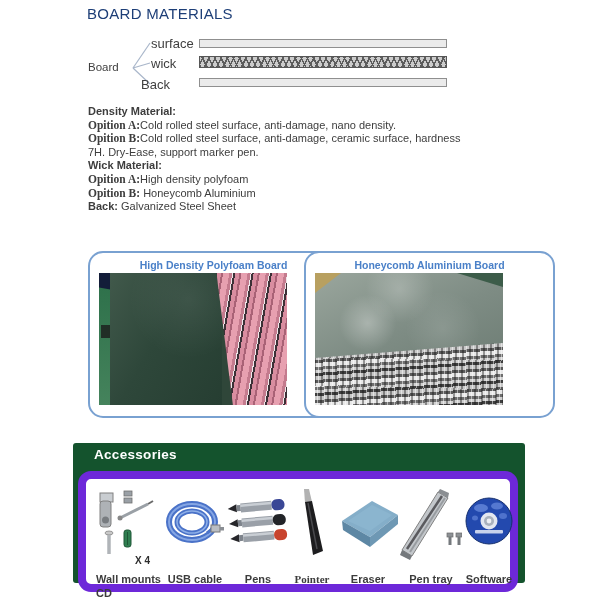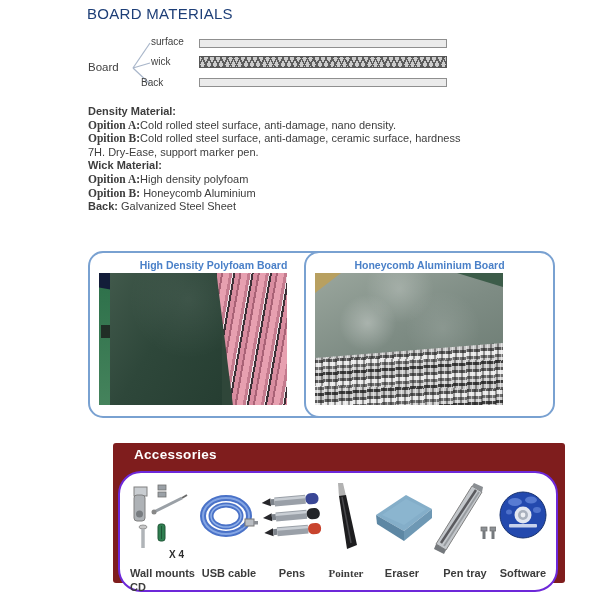--- a/index.html
+++ b/index.html
@@ -9,21 +9,21 @@
   }
   .abs{position:absolute;}
 
   
   .page-title{
     left:87px;top:5px;font-size:15px;font-weight:normal;color:#1d3e77;letter-spacing:.3px;
   }
 
   
   .diag-root{left:88px;top:61px;font-size:11.5px;color:#3f3f3f;}
-  .diag-label{font-size:10px;color:#3f3f3f;}
+  .diag-label{font-size:13px;color:#3f3f3f;}
   .lbl-surface{left:151px;top:36px;}
   .lbl-wick{left:151px;top:56px;}
   .lbl-back{left:141px;top:77px;}
   .diag-lines{left:80px;top:30px;}
   .layer-bar{left:199px;width:248px;box-sizing:border-box;}
   .bar-plain{height:9px;background:#ebebeb;border:1px solid #8f8f8f;}
   .bar-surface{top:39px;}
   .bar-back{top:78px;}
   .bar-wick{
     top:56px;height:12px;border:1px solid #565656;background-color:#cbcbcb;
@@ -78,25 +78,25 @@
     left:0;bottom:0;width:100%;height:62px;
     clip-path:polygon(0 24%,100% 0,100% 100%,0 100%);
     background:
       repeating-linear-gradient(92deg, rgba(20,20,20,.40) 0 2px, rgba(0,0,0,0) 2px 4px,
         rgba(255,255,255,.50) 4px 5px, rgba(0,0,0,0) 5px 7px),
       repeating-linear-gradient(176deg,#e8e8e8 0 4px,#6e6e6e 4px 7px,#d0d0d0 7px 10px,
         #3f3f3f 10px 13px,#c8c8c8 13px 17px,#5a5a5a 17px 20px);
   }
 
   
-  .acc-section{left:73px;top:443px;width:452px;height:140px;background:#7f1d1d;border-radius:3px;margin-left:40px;}
+  .acc-section{left:73px;top:443px;width:452px;height:140px;background:#14532d;border-radius:3px;}
   .acc-header{left:21px;top:4px;color:#ffffff;font-weight:bold;font-size:13.5px;letter-spacing:.3px;}
   .acc-box{
     left:5px;top:28px;width:440px;height:121px;background:#ffffff;
-    border:2px solid #6d28d9;border-radius:23px;box-sizing:border-box;
+    border:8px solid #6d28d9;border-radius:13px;box-sizing:border-box;
   }
   .acc-item{top:6px;height:112px;}
   .item-wallmounts{left:6px;width:68px;}
   .item-usb{left:78px;width:62px;}
   .item-pens{left:142px;width:60px;}
   .item-pointer{left:202px;width:48px;font-family:Liberation Serif, serif;}
   .item-eraser{left:250px;width:64px;}
   .item-pentray{left:314px;width:62px;}
   .item-software{left:378px;width:50px;}
   .acc-icon{display:block;margin:4px auto 0 auto;}

